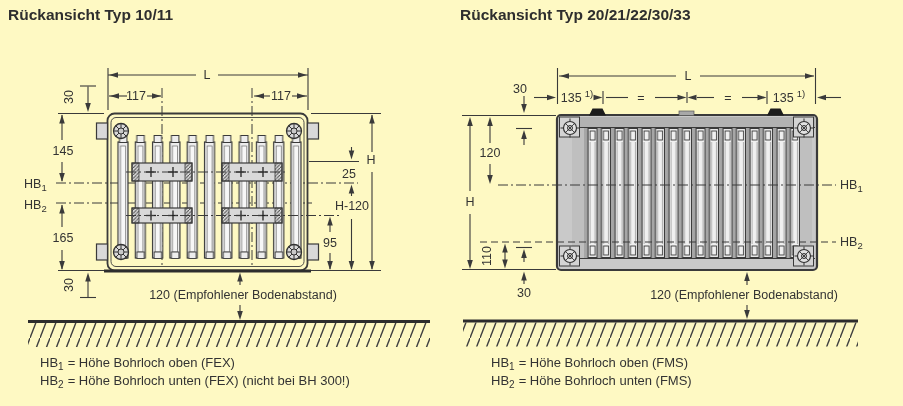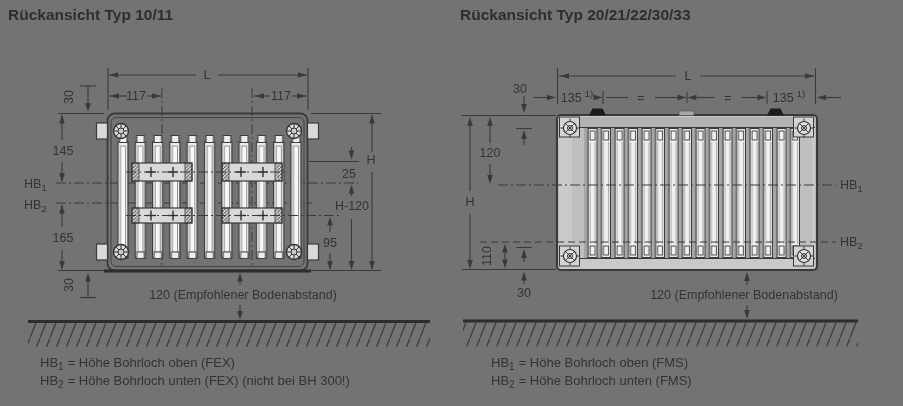--- a/index.html
+++ b/index.html
@@ -1,16 +1,16 @@
 <!DOCTYPE html>
 <html><head>
 <meta charset="utf-8">
 <style>
   html,body{margin:0;padding:0;background:#d6d6d6;}
-  .canvas{position:relative;width:903px;height:406px;background:#737373;overflow:hidden;
+  .canvas{position:relative;width:903px;height:406px;background:#fef9c3;overflow:hidden;
           font-family:"Liberation Sans", sans-serif;}
   svg{display:block;}
   text{fill:#333;font-family:"Liberation Sans", sans-serif;font-size:12.5px;}
   .title{font-size:15.5px;font-weight:bold;fill:#2e2e2e;}
   .legend{font-size:13px;fill:#333;}
   .dim{font-size:12.5px;}
   .thin{stroke:#3a3a3a;stroke-width:1.1;fill:none;}
   .dd{stroke:#3a3a3a;stroke-width:1;fill:none;stroke-dasharray:10 3 2 3;}
   .dash{stroke:#3a3a3a;stroke-width:1.1;fill:none;stroke-dasharray:7 4;}
   .body{stroke:#3a3a3a;fill:none;}

